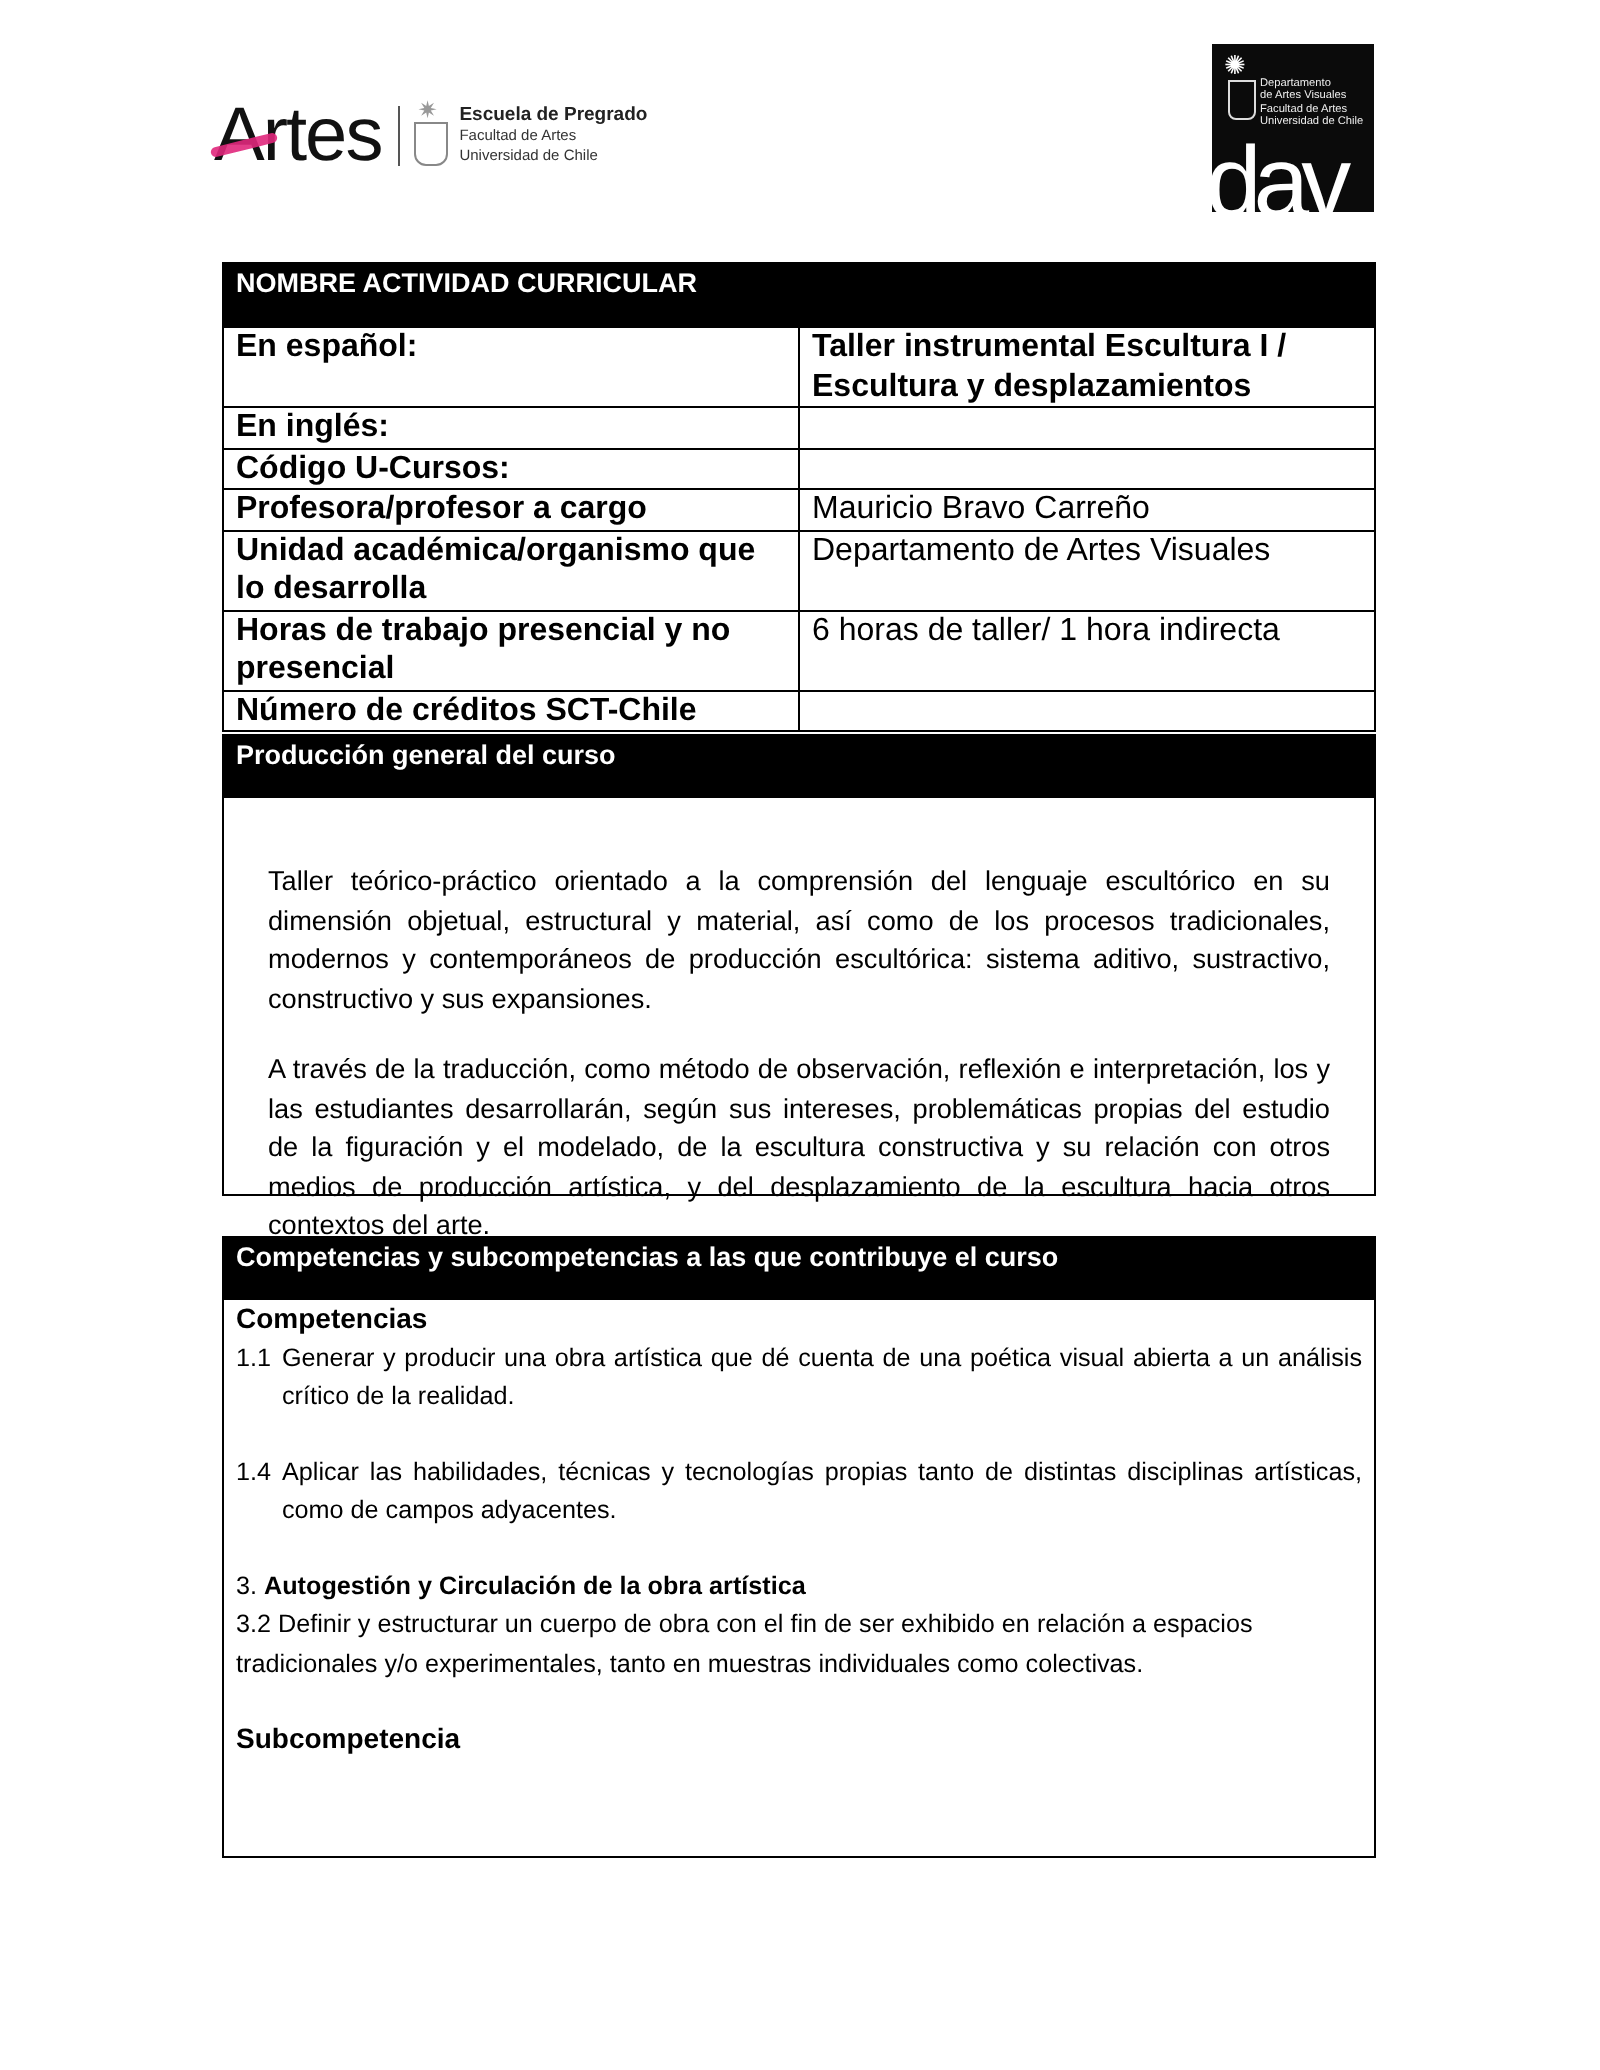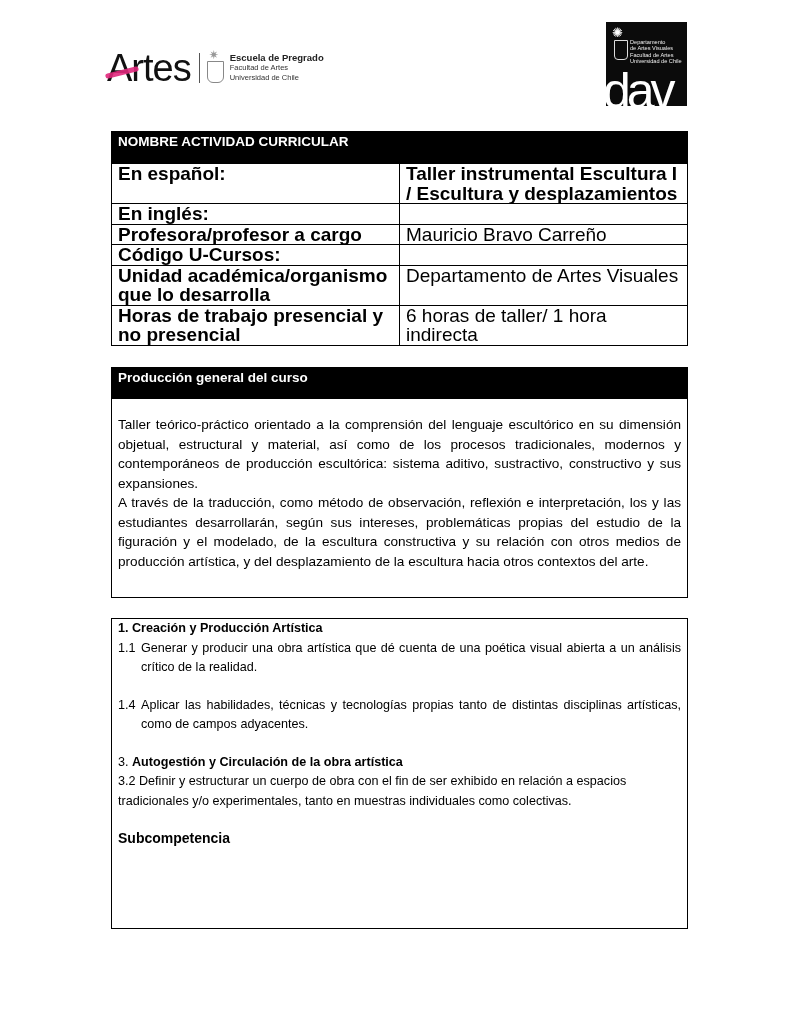--- a/index.html
+++ b/index.html
@@ -21,27 +21,27 @@
 
   .logo-dav { position:absolute; left:606px; top:22px; width:81px; height:84px; background:#0b0b0b; color:#fff; overflow:hidden; }
   .dav-sun { position:absolute; left:6px; top:4px; font-size:13px; color:#fff; line-height:13px; }
   .dav-emblem { position:absolute; left:8px; top:18px; width:12px; height:18px; border:1px solid #ddd; border-radius:0 0 4px 4px; }
   .dav-text { position:absolute; left:24px; top:17px; font-size:5.6px; line-height:6.4px; color:#eee; }
   .dav-word { position:absolute; left:-3px; top:46px; font-family:"Liberation Sans", sans-serif; font-size:50px; font-weight:400; color:#fff; letter-spacing:-4px; line-height:46px; }
 
   
   .box { position:absolute; left:111px; width:577px; border:1px solid #000; box-sizing:border-box; font-family:"Liberation Sans", sans-serif; }
   .bar { background:#000; color:#fff; font-size:13.5px; font-weight:700; padding:0 0 12px 6px; height:19px; line-height:19px; }
-  table.info { border-collapse:collapse; width:100%; font-size:19px; }
+  table.info { border-collapse:collapse; width:100%; font-size:16px; }
   table.info td { border-top:1px solid #000; vertical-align:top; padding:0 6px; line-height:19.5px; }
   table.info td.k { font-weight:700; width:275px; border-right:1px solid #000; }
   table.info td.v { font-weight:400; }
 
   .purpose { font-size:13.6px; line-height:19.5px; padding:16px 6px 18px 6px; text-align:justify; }
-  .purpose p { margin:0; }
+  .purpose p { margin:16px; }
 
   .comp { font-size:12.6px; line-height:19.5px; padding:0 6px 0 6px; }
   .comp .h { font-size:14px; font-weight:700; }
   .comp .sub { font-weight:700; }
   .comp .item { display:flex; text-align:justify; }
   .comp .num { flex:0 0 auto; width:23px; }
   .comp .txt { flex:1; }
   .comp .gap { height:18px; }
   .b { font-weight:700; }
 </style>
@@ -85,50 +85,55 @@
       <tbody>
           <tr>
         <td class="k">En español:</td>
         <td class="v" style="font-weight:700;">Taller instrumental Escultura I / Escultura y desplazamientos</td>
       </tr>
       <tr>
         <td class="k">En inglés:</td>
         <td class="v"></td>
       </tr>
       <tr>
+        <td class="k">Código U-Cursos:</td>
+        <td class="v"></td>
+      </tr>
+      <tr>
         <td class="k">Profesora/profesor a cargo</td>
         <td class="v">Mauricio Bravo Carreño</td>
-      </tr>
-      <tr>
-        <td class="k">Código U-Cursos:</td>
-        <td class="v"></td>
       </tr>
       <tr>
         <td class="k">Unidad académica/organismo que lo desarrolla</td>
         <td class="v">Departamento de Artes Visuales</td>
       </tr>
       <tr>
         <td class="k">Horas de trabajo presencial y no presencial</td>
         <td class="v">6 horas de taller/ 1 hora indirecta</td>
+      </tr>
+      <tr>
+        <td class="k">Número de créditos SCT-Chile</td>
+        <td class="v"></td>
       </tr>
     </tbody>
       </table>
   </div>
 
   <div class="box" style="top:367px; height:231px;">
     <div class="bar">Producción general del curso</div>
     <div class="purpose">
       <p>Taller teórico-práctico orientado a la comprensión del lenguaje escultórico en su dimensión objetual, estructural y material, así como de los procesos tradicionales, modernos y contemporáneos de producción escultórica: sistema aditivo, sustractivo, constructivo y sus expansiones.</p>
       <p>A través de la traducción, como método de observación, reflexión e interpretación, los y las estudiantes desarrollarán, según sus intereses, problemáticas propias del estudio de la figuración y el modelado, de la escultura constructiva y su relación con otros medios de producción artística, y del desplazamiento de la escultura hacia otros contextos del arte.</p>
     </div>
   </div>
 
   <div class="box" style="top:618px; height:311px;">
+    <div class="bar">Competencias y subcompetencias a las que contribuye el curso</div>
     <div class="comp">
-      <div class="sub">1. Creación y Producción Artística</div>
+      <div class="h">Competencias</div>
 
       <div class="item">
         <span class="num">1.1</span>
         <span class="txt">Generar y producir una obra artística que dé cuenta de una poética visual abierta a un análisis crítico de la realidad.</span>
       </div>
       <div class="gap"></div>
       <div class="item">
         <span class="num">1.4</span>
         <span class="txt">Aplicar las habilidades, técnicas y tecnologías propias tanto de distintas disciplinas artísticas, como de campos adyacentes.</span>
       </div>

